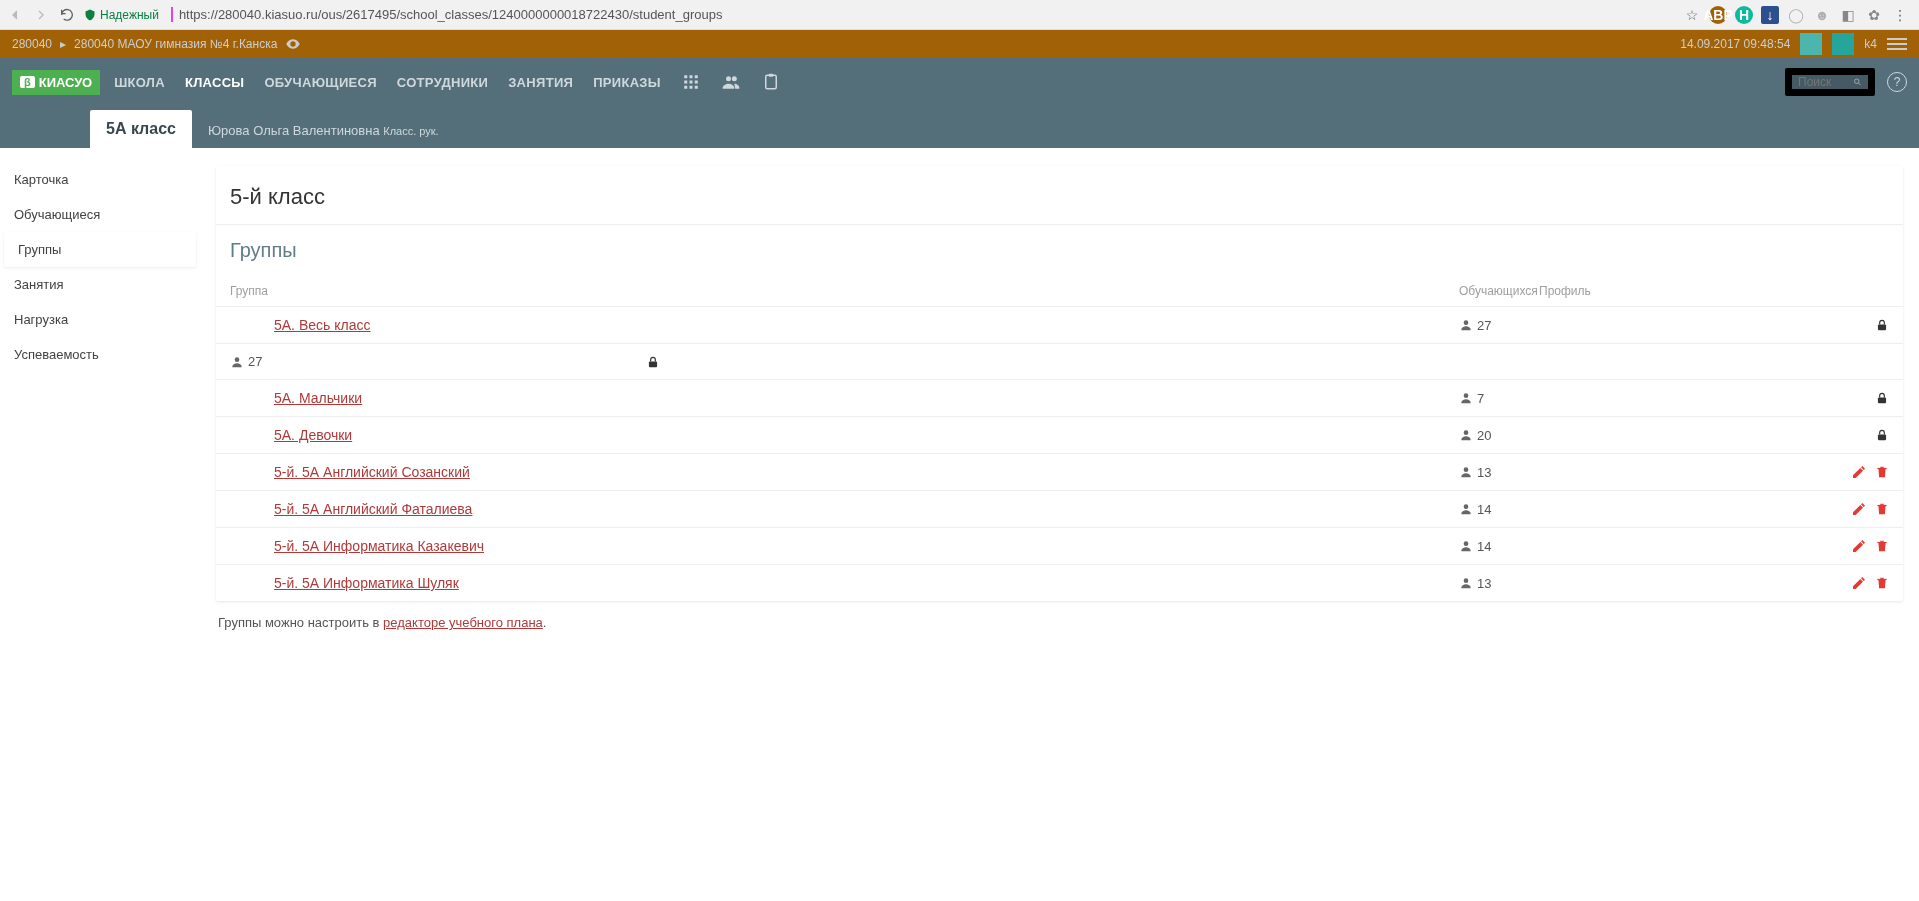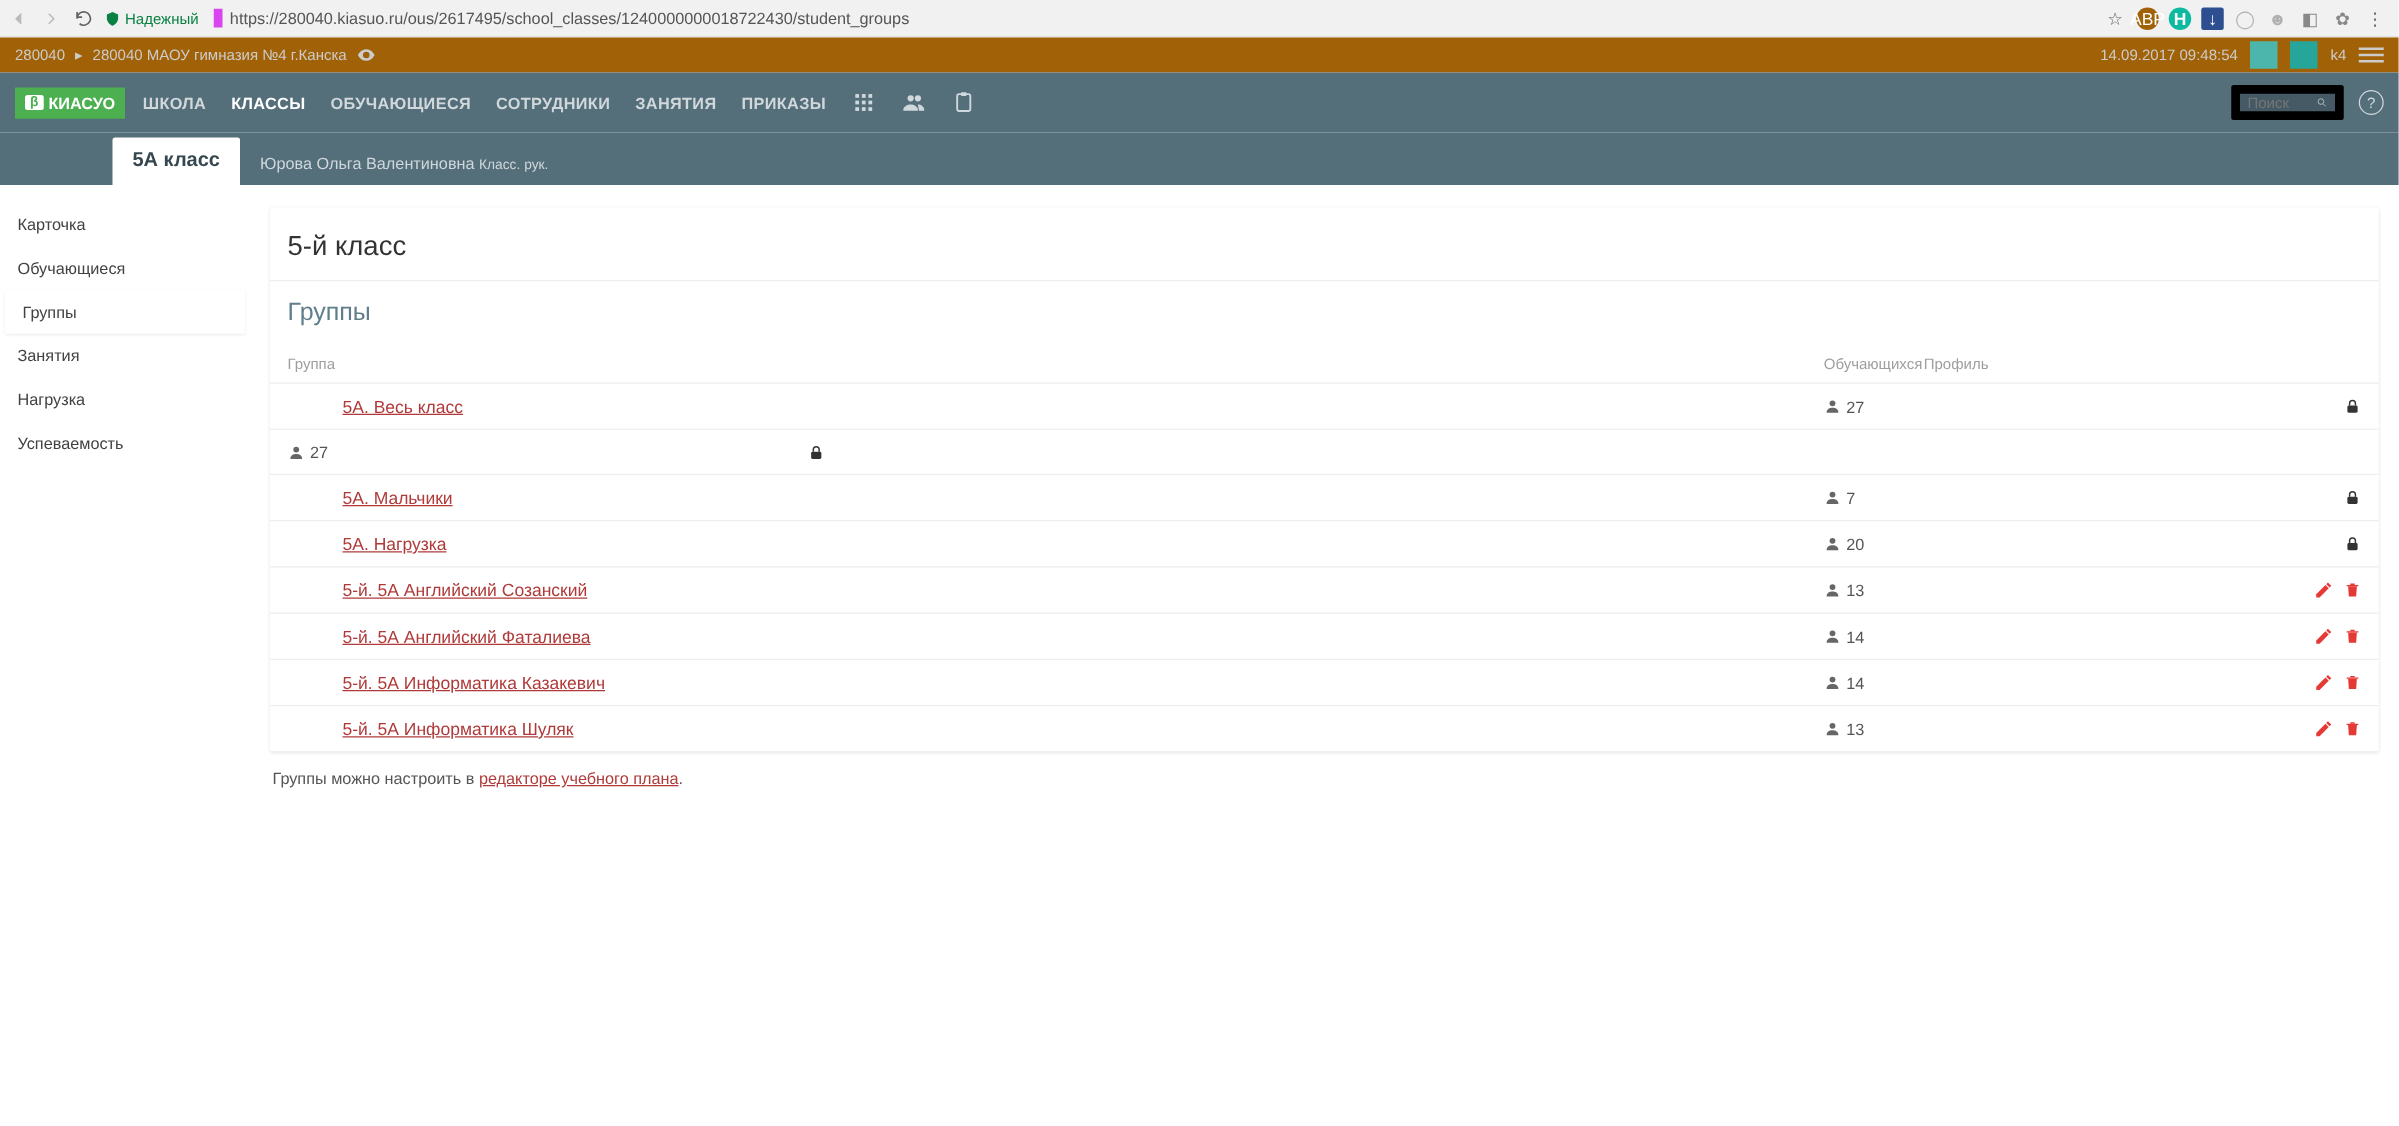--- a/index.html
+++ b/index.html
@@ -3,25 +3,25 @@
 <meta charset="utf-8">
 <style>
 * { margin: 0; padding: 0; box-sizing: border-box; }
 body { font-family: Arial, Helvetica, sans-serif; background: #fff; color: #333; font-size: 14px; }
 
 
 .browser-chrome { height: 30px; background: #f1f1f1; border-bottom: 1px solid #ddd; display: flex; align-items: center; padding: 0 6px; gap: 8px; }
 .browser-chrome .nav-btn { width: 18px; height: 18px; display: flex; align-items: center; justify-content: center; color: #5f6368; cursor: pointer; }
 .browser-chrome .nav-btn.disabled { color: #bbb; }
 .secure-badge { color: #0a8043; font-size: 12px; display: flex; align-items: center; gap: 4px; }
-.url-bar { flex: 1; color: #555; font-size: 13px; padding-left: 6px; border-left: 7px solid #d946ef; margin-left: 4px; }
+.url-bar { flex: 1; color: #555; font-size: 13px; padding-left: 6px; border-left: 2px solid #d946ef; margin-left: 4px; }
 .chrome-icons { display: flex; align-items: center; gap: 8px; padding-right: 4px; }
 .chrome-icons span { width: 18px; height: 18px; display: flex; align-items: center; justify-content: center; font-size: 14px; }
 .star-icon { color: #5f6368; }
-.abp-icon { background: #a16207; color: #fff; border-radius: 50%; font-size: 9px; font-weight: normal; }
+.abp-icon { background: #a16207; color: #fff; border-radius: 50%; font-size: 9px; font-weight: bold; }
 .h-icon { background: #0bbaa0; color: #fff; border-radius: 50%; font-size: 11px; font-weight: bold; }
 .dl-icon { background: #2d4f8f; color: #fff; font-size: 10px; border-radius: 2px; }
 .gray-icon { color: #b0b0b0; }
 .cube-icon { color: #888; }
 .gear-color { color: #888; }
 .dots-icon { color: #5f6368; }
 
 
 .context-bar { height: 28px; background: #a16207; color: #ccc; display: flex; align-items: center; padding: 0 12px; font-size: 12px; }
 .context-bar .ctx-left { display: flex; align-items: center; gap: 8px; }
@@ -285,21 +285,21 @@
               <div class="col-actions">
                 <span>
                   <svg class="lock-icon" viewBox="0 0 24 24">
                     <rect x="5" y="11" width="14" height="10" rx="2"></rect>
                     <path d="M8 11V8a4 4 0 0 1 8 0v3" fill="none" stroke="#333" stroke-width="2"></path>
                   </svg>
                 </span>
               </div>
             </div>
             <div class="table-row">
-              <div class="col-group"><a class="group-link">5А. Нагрузка</a></div>
+              <div class="col-group"><a class="group-link">5А. Девочки</a></div>
               <div class="col-students">
                 <div class="student-count">
                   <svg class="person-icon" viewBox="0 0 24 24">
                     <circle cx="12" cy="8" r="4"></circle>
                     <path d="M4 20c0-4 4-6 8-6s8 2 8 6v1H4z"></path>
                   </svg>
                   <span>20</span>
                 </div>
               </div>
               <div class="col-profile"></div>

